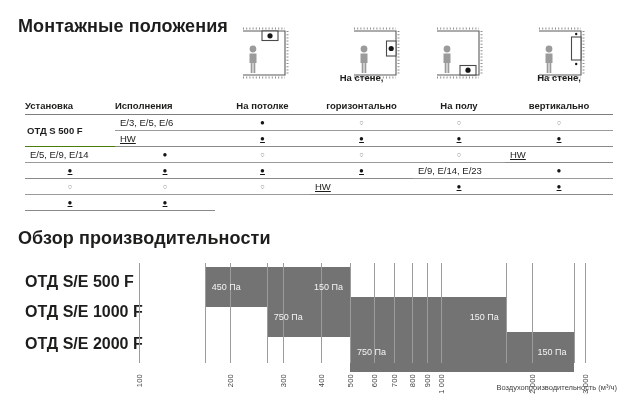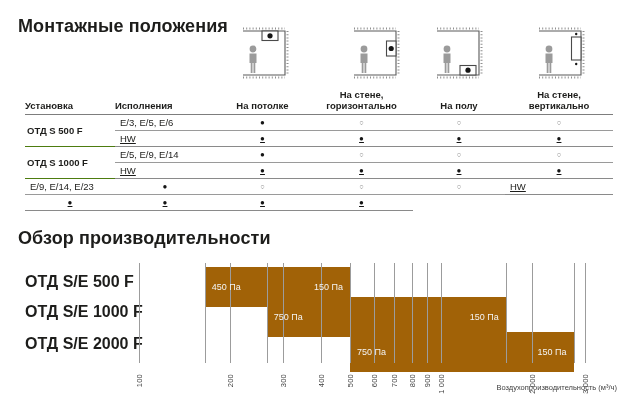--- a/index.html
+++ b/index.html
@@ -25,35 +25,36 @@
     display:grid;
     grid-template-columns:90px 100px 95px 103px 92px 108px;
     grid-template-rows:32px repeat(6,16px);
     font-size:9.5px;
   }
   #mount-table .cell{display:flex;align-items:center;}
   #mount-table .hdr{
     font-weight:bold;flex-direction:column;justify-content:flex-end;
     text-align:center;line-height:11px;padding-bottom:3px;
     border-bottom:1px solid #7d7d7d;
+    gap:17px;
   }
   #mount-table .hdr.left{align-items:flex-start;text-align:left;}
   #mount-table .hdr.center{align-items:center;}
   .full-line{border-bottom:1px solid #8a8a8a;text-decoration:underline;}
   .part-line{border-bottom:1px solid #9a9a9a;}
   .group-cell{grid-row:span 2;font-weight:bold;padding-left:2px;border-bottom:1px solid #4d7c0f;}
   .version-cell{padding-left:5px;}
   .mark-cell{justify-content:center;font-size:8px;color:#151515;}
   .mark-cell.open{color:#767676;font-size:7.5px;}
 
   
   #chart{position:absolute;left:0;top:263px;width:640px;height:147px;}
   #plot{position:absolute;left:139px;top:0;width:446px;height:100px;}
   .gridline{position:absolute;top:0;width:1px;height:100px;background:#9c9c9c;z-index:1;}
-  .bar{position:absolute;height:40px;background:#a16207;}
+  .bar{position:absolute;height:40px;background:#737373;}
   .bar span{position:absolute;top:50%;transform:translateY(-50%);
     font-size:9px;color:#f4f4f4;white-space:nowrap;z-index:2;}
   .bar .pl{left:7px;}
   .bar .pr{right:7px;}
   .ticklabel{position:absolute;top:104px;width:0;height:0;}
   .ticklabel span{
     display:inline-block;white-space:nowrap;
     transform:rotate(-90deg) translateX(-100%);transform-origin:0 0;
     font-size:7.5px;color:#3e3e3e;margin-left:-4px;letter-spacing:.2px;
   }
@@ -143,21 +144,20 @@
   <div class="cell mark-cell part-line mark">●</div>
   <div class="cell mark-cell part-line mark open">○</div>
   <div class="cell mark-cell part-line mark open">○</div>
   <div class="cell mark-cell part-line mark open">○</div>
   <div class="cell version-cell full-line">HW</div>
   <div class="cell mark-cell full-line mark">●</div>
   <div class="cell mark-cell full-line mark">●</div>
   <div class="cell mark-cell full-line mark">●</div>
   <div class="cell mark-cell full-line mark">●</div>
 
-  <div class="cell group-cell">ОТД S 1000 F</div>
   <div class="cell version-cell part-line">E/5, E/9, E/14</div>
   <div class="cell mark-cell part-line mark">●</div>
   <div class="cell mark-cell part-line mark open">○</div>
   <div class="cell mark-cell part-line mark open">○</div>
   <div class="cell mark-cell part-line mark open">○</div>
   <div class="cell version-cell full-line">HW</div>
   <div class="cell mark-cell full-line mark">●</div>
   <div class="cell mark-cell full-line mark">●</div>
   <div class="cell mark-cell full-line mark">●</div>
   <div class="cell mark-cell full-line mark">●</div>

